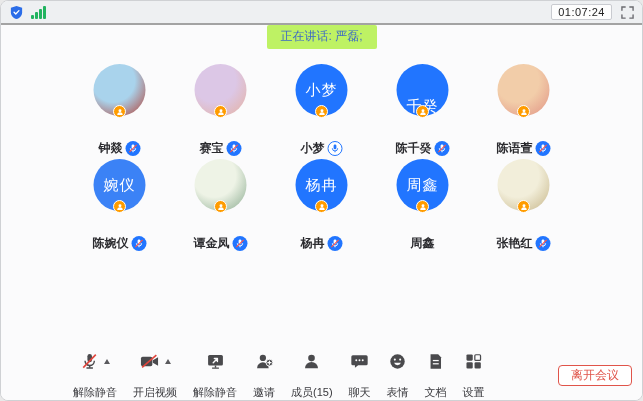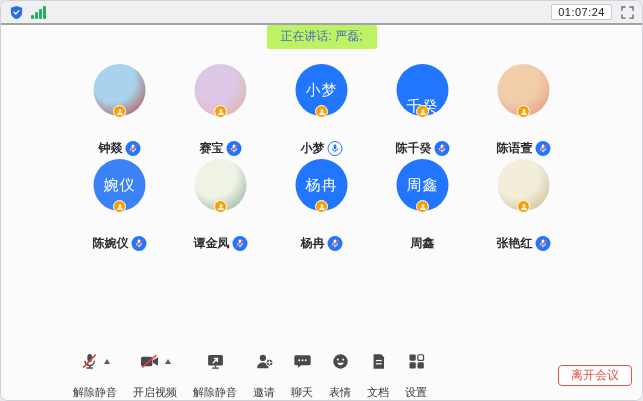--- a/index.html
+++ b/index.html
@@ -390,20 +390,31 @@
             <circle cx="8.3" cy="6.2" r="3.3" fill="#4a4a4d"></circle>
             <path d="M2.2 17 a6.1 6.1 0 0 1 12.2 0 Z" fill="#4a4a4d"></path>
             <circle cx="15.2" cy="11.2" r="3.6" fill="#4a4a4d" stroke="#fbfbfc" stroke-width="1"></circle>
             <path d="M15.2 9.5 v3.4 M13.5 11.2 h3.4" stroke="#fbfbfc" stroke-width="1.3" stroke-linecap="round"></path>
           </svg>
         </span>
       </div>
       <span class="tb-label">邀请</span>
     </div>
 
+    <div class="tb-item">
+      <div class="tb-iconrow">
+        <span>
+          <svg width="19" height="19" viewBox="0 0 20 20">
+            <circle cx="10" cy="6.4" r="3.5" fill="#4a4a4d"></circle>
+            <path d="M3.2 17.2 a6.8 6.8 0 0 1 13.6 0 Z" fill="#4a4a4d"></path>
+          </svg>
+        </span>
+      </div>
+      <span class="tb-label">成员(15)</span>
+    </div>
 
     <div class="tb-item">
       <div class="tb-iconrow">
         <span>
           <svg width="19" height="19" viewBox="0 0 20 20">
             <path d="M3 3.5 h14 a1.6 1.6 0 0 1 1.6 1.6 v7.2 a1.6 1.6 0 0 1 -1.6 1.6 h-8.4 l-3.4 2.8 v-2.8 h-2.2 a1.6 1.6 0 0 1 -1.6 -1.6 v-7.2 a1.6 1.6 0 0 1 1.6 -1.6 Z" fill="#4a4a4d"></path>
             <circle cx="6.6" cy="8.7" r="1" fill="#fbfbfc"></circle>
               <circle cx="10" cy="8.7" r="1" fill="#fbfbfc"></circle>
               <circle cx="13.4" cy="8.7" r="1" fill="#fbfbfc"></circle>
           </svg>

